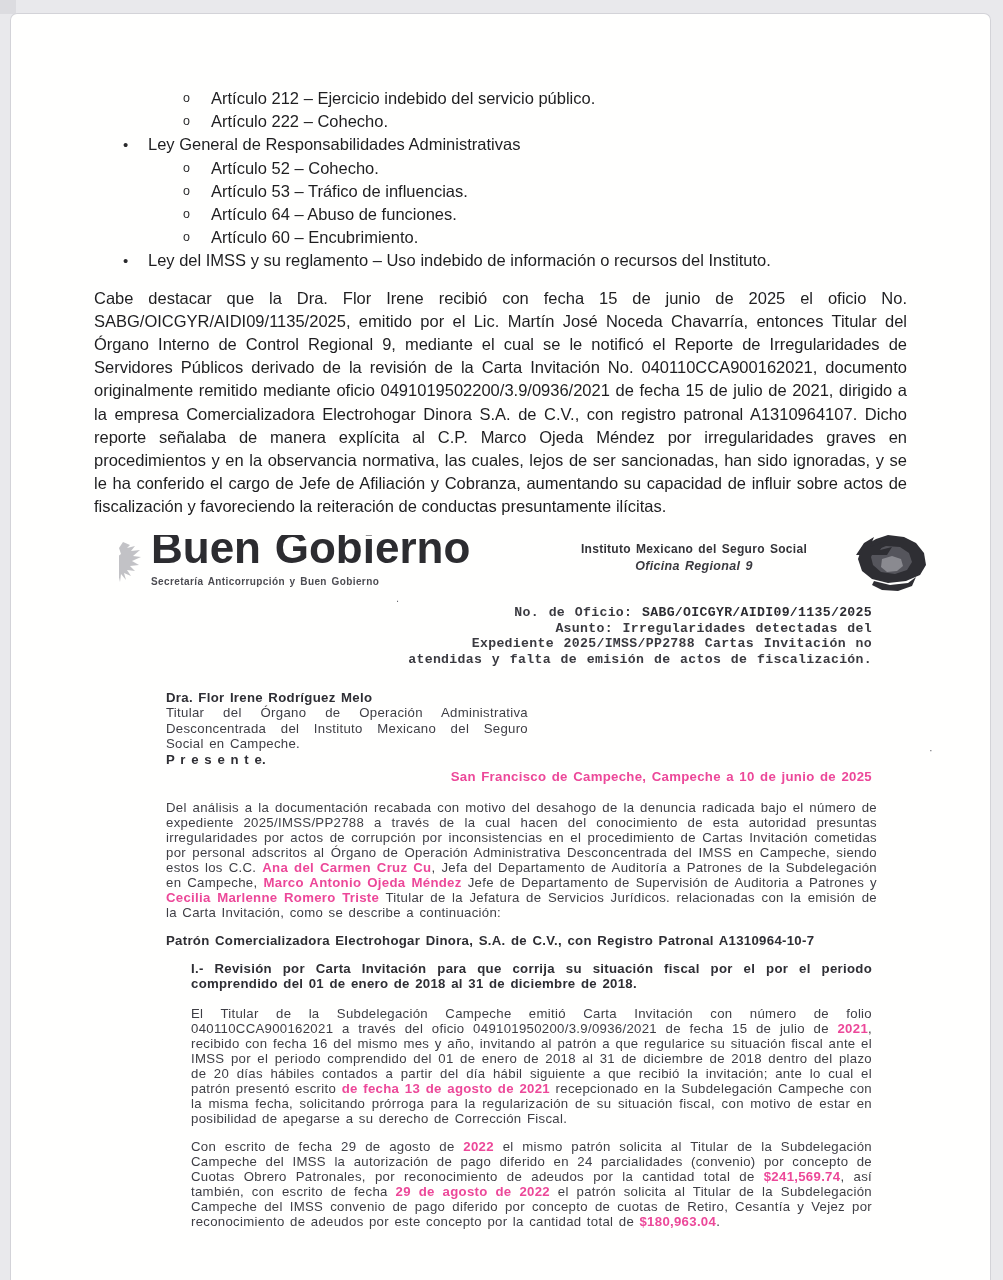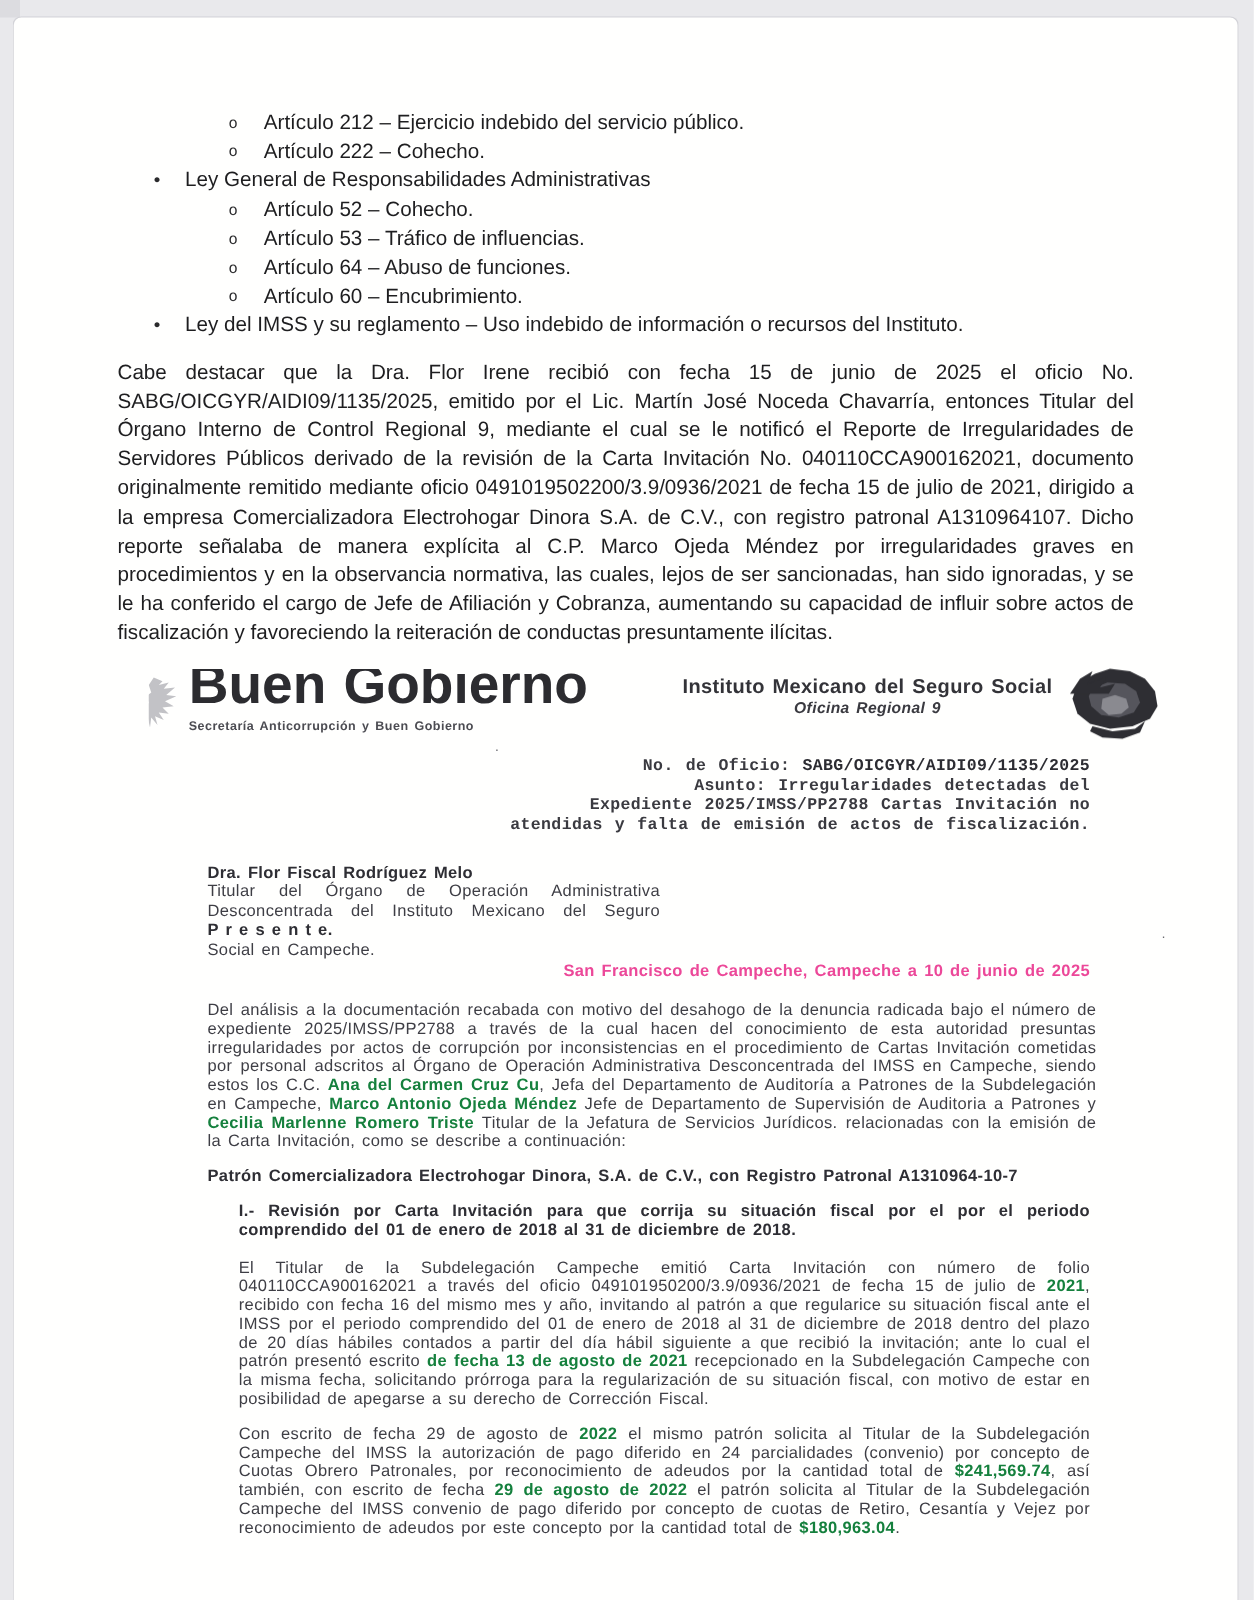--- a/index.html
+++ b/index.html
@@ -27,33 +27,33 @@
   .lvl2 .bullet{width:28px;font-size:12.5px;line-height:23.2px;}
   .outer-para{margin-top:14px;text-align:justify;}
 
   
   .letter{
     margin-top:4px;color:#3e3e45;
     font-size:13.2px;line-height:15px;
     letter-spacing:0.3px;word-spacing:1.5px;
     filter:blur(0.3px);
   }
-  .letter .b{font-weight:700;color:#15803d;}
+  .letter .b{font-weight:700;color:#ec4899;}
 
   .letterhead{position:relative;height:70px;}
   .brand{position:absolute;left:25px;top:0;display:flex;align-items:center;}
   .brand-emblem{width:24px;height:46px;margin-right:8px;margin-top:2px;opacity:.75;}
   .brand-title-clip{height:37px;overflow:hidden;}
   .brand-title{
     display:block;font-size:44px;line-height:44px;font-weight:800;
     color:#2c2c30;letter-spacing:0px;margin-top:-9px;white-space:nowrap;
   }
   .brand-subtitle{font-size:10px;font-weight:700;color:#4c4c52;letter-spacing:0.4px;margin-top:2px;}
   .org{position:absolute;left:440px;top:7px;width:320px;text-align:center;}
-  .org-l1{font-size:16px;font-weight:700;color:#333338;}
+  .org-l1{font-size:12px;font-weight:700;color:#333338;}
   .org-l2{font-size:12.5px;font-weight:700;color:#3a3a40;margin-top:2px;font-style:italic;}
   .imss-logo{position:absolute;left:750px;top:-6px;width:92px;height:66px;}
 
   .oficio{margin-top:0;text-align:right;margin-right:35px;line-height:15.6px;color:#3a3a40;font-family:Liberation Mono, monospace;}
   .oficio .lbl{font-weight:600;}
   .oficio .num{font-weight:800;color:#2c2c32;}
   .oficio .subj{font-weight:600;}
 
   .addressee{margin-left:72px;margin-top:22px;width:362px;line-height:15.6px;}
   .addressee .line{white-space:nowrap;}
@@ -150,25 +150,25 @@
       <div class="oficio">
         <div>
           <span class="lbl">No. de Oficio: </span><span class="num">SABG/OICGYR/AIDI09/1135/2025</span>
         </div>
         <div class="subj">Asunto: Irregularidades detectadas del</div>
         <div class="subj">Expediente 2025/IMSS/PP2788 Cartas Invitación no</div>
         <div class="subj">atendidas y falta de emisión de actos de fiscalización.</div>
       </div>
 
       <div class="addressee">
-        <div class="line bold">Dra. Flor Fiscal Rodríguez Melo</div>
+        <div class="line bold">Dra. Flor Irene Rodríguez Melo</div>
         <div class="line stretch">Titular del Órgano de Operación Administrativa</div>
         <div class="line stretch">Desconcentrada del Instituto Mexicano del Seguro</div>
+        <div class="line">Social en Campeche.</div>
         <div class="line bold">P r e s e n t e.</div>
-        <div class="line">Social en Campeche.</div>
       </div>
 
       <div class="dateline">San Francisco de Campeche, Campeche a 10 de junio de 2025</div>
 
       <p class="body-block intro"><span>Del análisis a la documentación recabada con motivo del desahogo de la denuncia radicada bajo el número de expediente 2025/IMSS/PP2788 a través de la cual hacen del conocimiento de esta autoridad presuntas irregularidades por actos de corrupción por inconsistencias en el procedimiento de Cartas Invitación cometidas por personal adscritos al Órgano de Operación Administrativa Desconcentrada del IMSS en Campeche, siendo estos los C.C. </span><span class="b">Ana del Carmen Cruz Cu</span><span>, Jefa del Departamento de Auditoría a Patrones de la Subdelegación en Campeche,  </span><span class="b">Marco Antonio Ojeda Méndez</span><span> Jefe de Departamento de Supervisión de Auditoria a Patrones y </span><span class="b">Cecilia Marlenne Romero Triste</span><span> Titular de la Jefatura de Servicios Jurídicos. relacionadas con la emisión de la Carta Invitación, como se describe a continuación:</span></p>
 
       <p class="body-block patron">Patrón Comercializadora Electrohogar Dinora, S.A. de C.V., con Registro Patronal A1310964-10-7</p>
 
       <div class="section">
         <p class="sec-head">I.- Revisión por Carta Invitación para que corrija su situación fiscal por el por el periodo comprendido del 01 de enero de 2018 al 31 de diciembre de 2018.</p>

